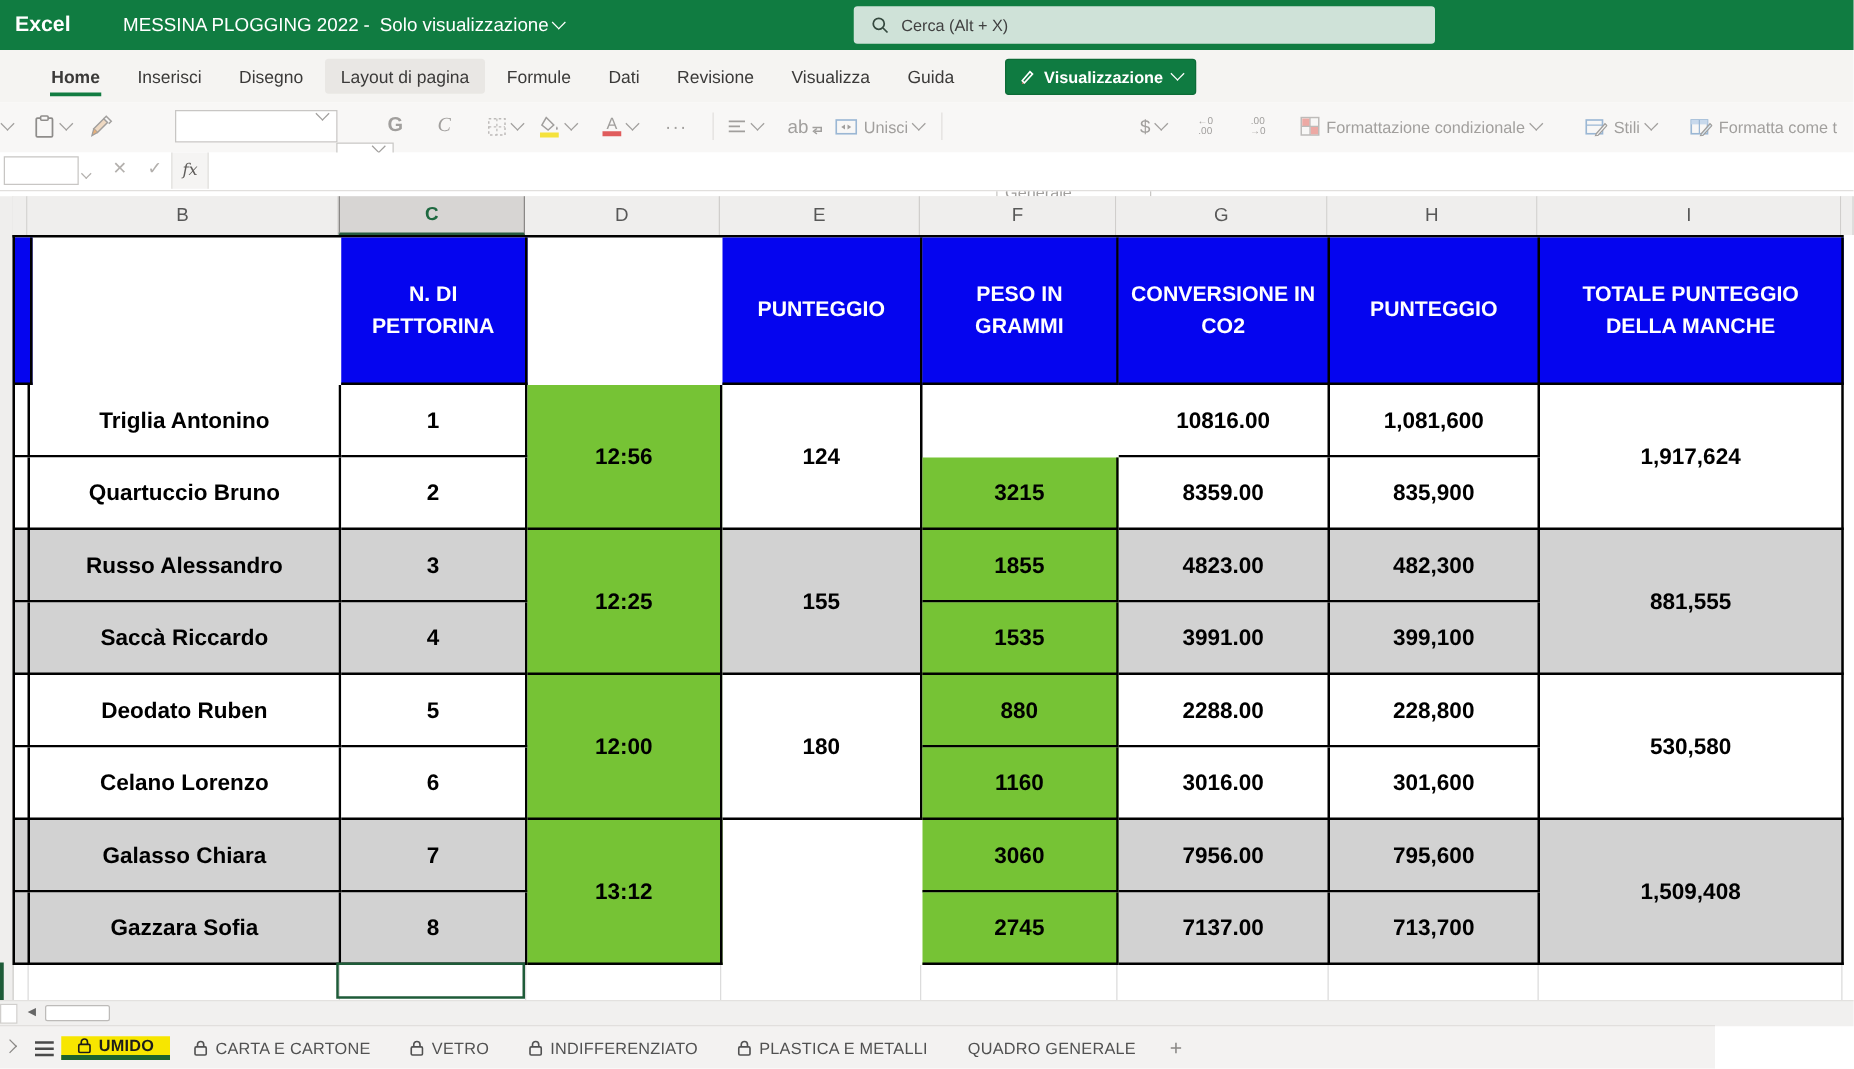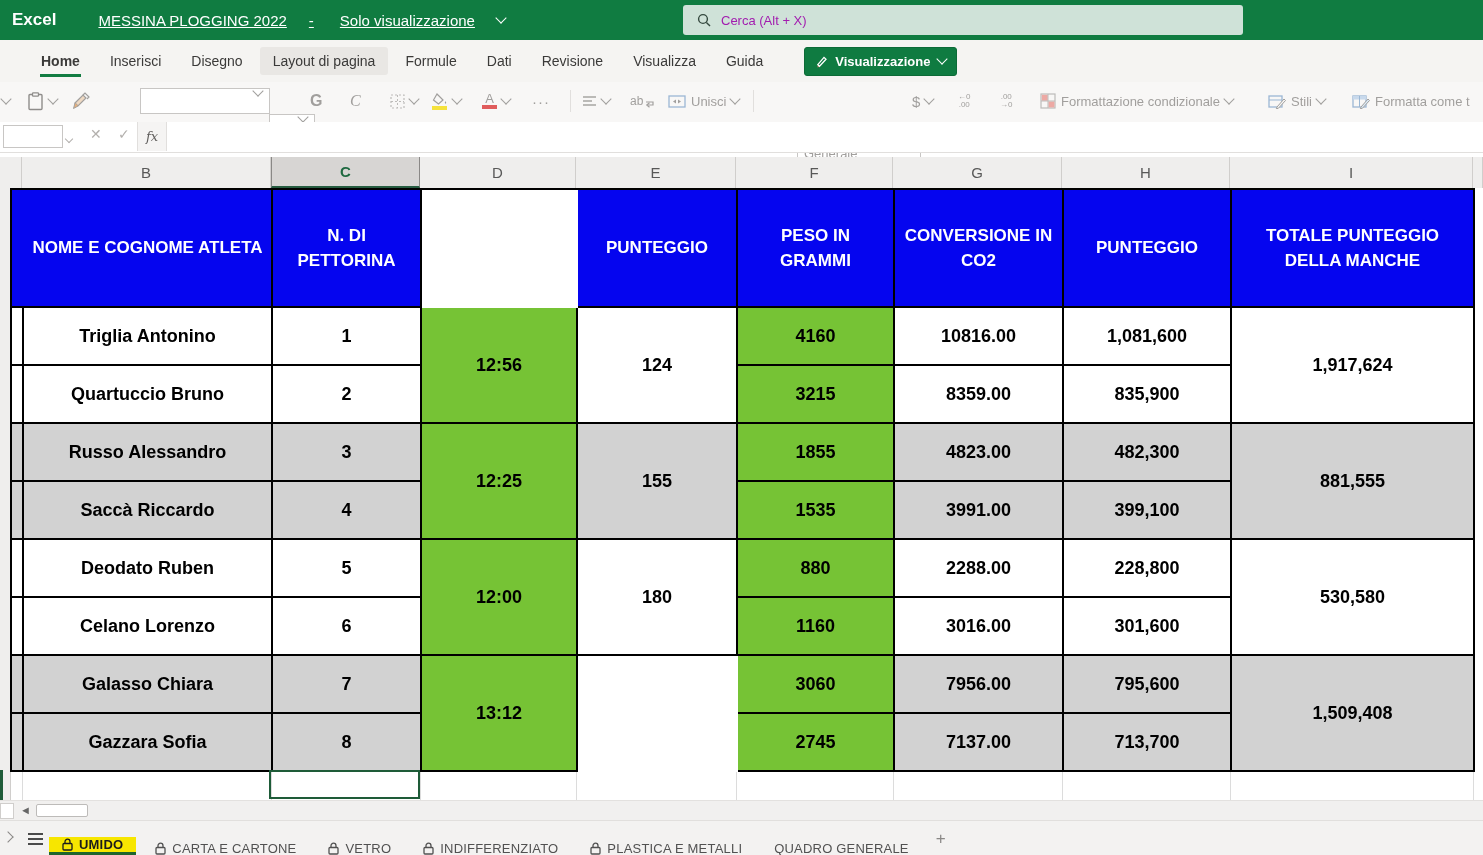--- a/index.html
+++ b/index.html
@@ -2,26 +2,26 @@
 <html><head>
 <meta charset="utf-8">
 <style>
   html,body{margin:0;padding:0;background:#fff;}
   #app{position:relative;width:1483px;height:855px;overflow:hidden;
        font-family:"Liberation Sans",sans-serif;background:#fff;padding-left:32px;}
   
   .topbar{position:absolute;left:0;top:0;width:1483px;height:40px;background:#107C41;
           display:flex;align-items:center;color:#fff;}
   .app-name{font-weight:bold;font-size:17px;margin-left:12px;}
-  .doc-title-wrap{margin-left:42px;font-size:15px;display:flex;align-items:center;gap:22px;text-decoration:underline;}
+  .doc-title-wrap{margin-left:42px;font-size:15px;display:flex;align-items:center;gap:4px;}
   .doc-mode{margin-left:4px;}
   .chev{display:inline-block;width:7px;height:7px;border-right:1.6px solid currentColor;
         border-bottom:1.6px solid currentColor;transform:rotate(45deg);position:relative;top:-2px;}
-  .searchbox{position:absolute;left:683px;top:5px;width:560px;height:30px;background:#cfe2d8;
-             border-radius:3px;display:flex;align-items:center;color:#a21caf;font-size:13px;}
+  .searchbox{position:absolute;left:683px;top:5px;width:465px;height:30px;background:#cfe2d8;
+             border-radius:3px;display:flex;align-items:center;color:#404040;font-size:13px;}
   .searchbox .mag{margin:0 10px 0 14px;}
   
   .ribbon{position:absolute;left:0;top:40px;width:1483px;height:42px;background:#f5f4f2;
           display:flex;align-items:center;font-size:14px;color:#3b3a39;}
   .rtab{padding:6px 13px;margin:16px 2px;position:relative;cursor:default;white-space:nowrap;}
   .rtab:first-child{margin-left:28px;font-weight:bold;}
   .rtab.active::after{content:"";position:absolute;left:12px;right:12px;bottom:-2px;height:3px;background:#127C42;}
   .rtab.pill{background:#e9e7e4;border-radius:3px;}
   .viewbtn{margin-left:26px;background:#0f7b41;border:1px solid #0c6b37;color:#fff;border-radius:3px;
            height:27px;display:flex;align-items:center;padding:0 10px;font-size:13px;font-weight:bold;gap:7px;}
@@ -64,22 +64,22 @@
   
   .gridline{position:absolute;top:772px;height:28px;width:1px;background:#dcdcdc;}
   .activecell{position:absolute;left:269px;top:770px;width:151px;height:29px;border:2px solid #1E5B38;box-sizing:border-box;}
   .rowind{position:absolute;left:0;top:770px;width:3px;height:30px;background:#1E5B38;}
   
   .hscroll{position:absolute;left:0;top:800px;width:1483px;height:20px;background:#f1f0ef;border-top:1px solid #e3e1df;}
   .hs-corner{position:absolute;left:0;top:2px;width:14px;height:16px;background:#fff;border:1px solid #d0cecc;box-sizing:border-box;}
   .hs-arrow{position:absolute;left:20px;top:3px;font-size:11px;color:#666;}
   .hs-thumb{position:absolute;left:36px;top:3px;width:52px;height:13px;background:#fff;border:1px solid #bdbbb9;border-radius:2px;box-sizing:border-box;}
   
-  .sheetbar{position:absolute;left:0;top:820px;width:1483px;height:35px;background:#f3f2f1;border-top:1px solid #e1dfdd;
-            display:flex;align-items:flex-end;font-size:13px;color:#515151;}
+  .sheetbar{position:absolute;left:0;top:820px;width:1372px;height:35px;background:#f3f2f1;border-top:1px solid #e1dfdd;
+            display:flex;align-items:center;font-size:13px;color:#515151;}
   .sb-chev{align-self:center;margin-left:4px;color:#8a8886;}
   .burger{align-self:center;margin-left:16px;width:15px;display:flex;flex-direction:column;gap:3px;}
   .burger span{height:2px;background:#4a4a4a;}
   .stab{display:flex;align-items:center;gap:6px;padding:0 13px;margin-left:6px;letter-spacing:.2px;white-space:nowrap;}
   .stab.active{background:#F7E600;color:#1c1c1c;font-weight:bold;border-bottom:4px solid #1E642E;}
   .addsheet{align-self:center;margin-left:14px;font-size:17px;color:#8a8886;}
   .lock{flex:none;}
   svg{display:block;}
 </style>
 </head>
@@ -185,21 +185,21 @@
   <div class="vsep" style="left:570px"></div>
   <div class="ti" style="left:582px">
     <svg width="15" height="12" viewBox="0 0 15 12">
         <line x1="1" y1="2" x2="14" y2="2" stroke="#a19f9d" stroke-width="1.4"></line>
         <line x1="1" y1="6" x2="10" y2="6" stroke="#a19f9d" stroke-width="1.4"></line>
         <line x1="1" y1="10" x2="14" y2="10" stroke="#a19f9d" stroke-width="1.4"></line>
       </svg>
     <span class="chev"></span>
   </div>
   <div class="ti" style="left:630px">
-    <span style="font-size:12px;color:#a19f9d">ab</span>
+    <span style="font-size:15px;color:#a19f9d">ab</span>
     <svg width="10" height="9" viewBox="0 0 10 9" style="margin-left:-3px;margin-top:6px">
         <path d="M1 2 H8 V5 H3" fill="none" stroke="#a19f9d" stroke-width="1.2"></path>
         <path d="M4.5 2.8 L1.8 5 4.5 7.2" fill="none" stroke="#a19f9d" stroke-width="1.2"></path>
       </svg>
   </div>
   <div class="ti" style="left:668px">
     <svg width="18" height="13" viewBox="0 0 18 13">
         <rect x="1" y="1" width="16" height="11" fill="none" stroke="#9bb7d4" stroke-width="1.3"></rect>
         <path d="M5 6.5 L8 4.5 V8.5 Z" fill="#a19f9d"></path>
         <path d="M13 6.5 L10 4.5 V8.5 Z" fill="#a19f9d"></path>
@@ -277,37 +277,35 @@
     <div class="colcell" style="width:157px">F</div>
     <div class="colcell" style="width:169px">G</div>
     <div class="colcell" style="width:168px">H</div>
     <div class="colcell" style="width:243px">I</div>
     <div class="colcell" style="width:10px"></div>
   </div>
 
   <div class="xl-table">
 
     <div class="tc th" style="grid-area:1/1"></div>
-    <div class="tc th" style="grid-area:1/2">NOME E COGNOME ATLETA</div>
     <div class="tc th" style="grid-area:1/3">N. DI PETTORINA</div>
     <div class="tc th" style="grid-area:1/5">PUNTEGGIO</div>
     <div class="tc th" style="grid-area:1/6">PESO IN GRAMMI</div>
     <div class="tc th" style="grid-area:1/7">CONVERSIONE IN CO2</div>
     <div class="tc th" style="grid-area:1/8">PUNTEGGIO</div>
     <div class="tc th" style="grid-area:1/9">TOTALE PUNTEGGIO DELLA MANCHE</div>
 
     <div class="tc bg-w" style="grid-area:2/1"></div>
     <div class="tc bg-w" style="grid-area:3/1"></div>
     <div class="tc bg-w" style="grid-area:2/2">Triglia Antonino</div>
     <div class="tc bg-w" style="grid-area:3/2">Quartuccio Bruno</div>
     <div class="tc bg-w" style="grid-area:2/3">1</div>
     <div class="tc bg-w" style="grid-area:3/3">2</div>
     <div class="tc bg-g" style="grid-area:2/4/4/5">12:56</div>
     <div class="tc bg-w" style="grid-area:2/5/4/6">124</div>
-    <div class="tc bg-g" style="grid-area:2/6">4160</div>
     <div class="tc bg-g" style="grid-area:3/6">3215</div>
     <div class="tc bg-w" style="grid-area:2/7">10816.00</div>
     <div class="tc bg-w" style="grid-area:3/7">8359.00</div>
     <div class="tc bg-w" style="grid-area:2/8">1,081,600</div>
     <div class="tc bg-w" style="grid-area:3/8">835,900</div>
     <div class="tc bg-w" style="grid-area:2/9/4/10">1,917,624</div>
 
     <div class="tc bg-gy" style="grid-area:4/1"></div>
     <div class="tc bg-gy" style="grid-area:5/1"></div>
     <div class="tc bg-gy" style="grid-area:4/2">Russo Alessandro</div>

